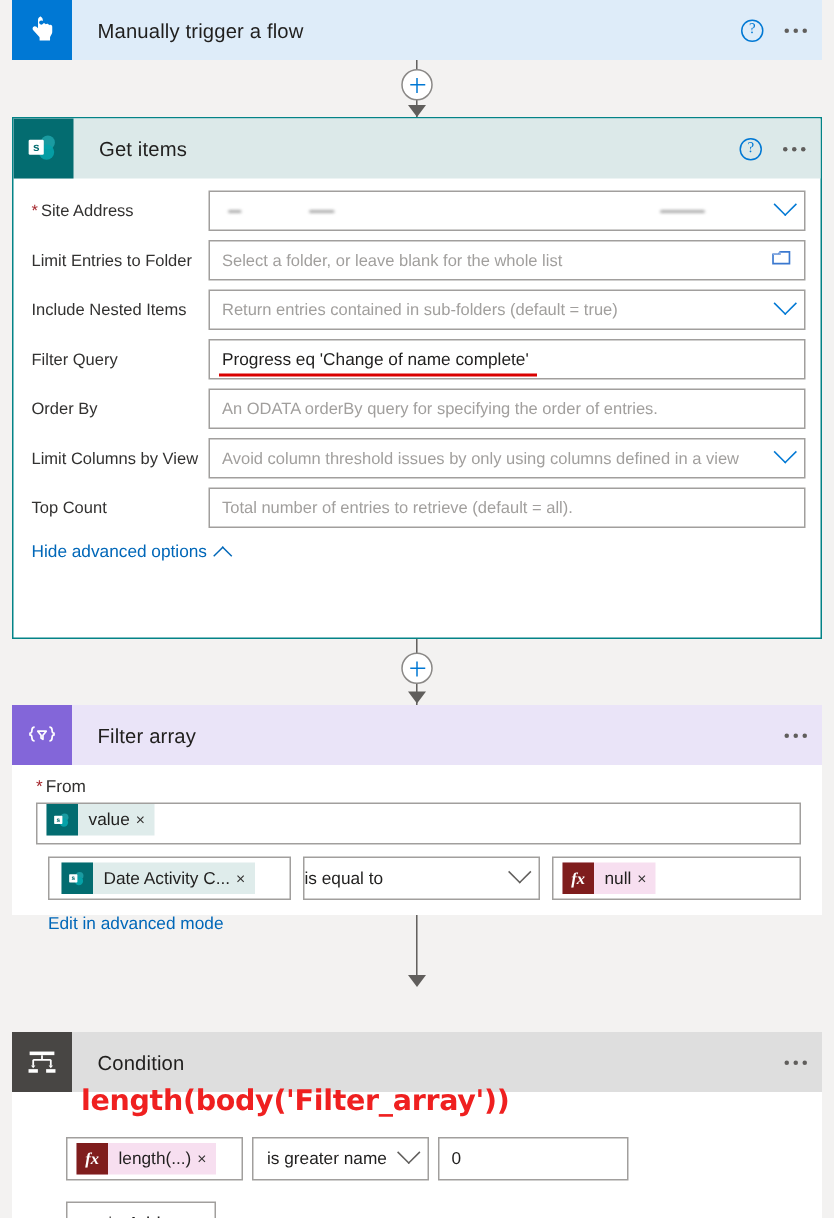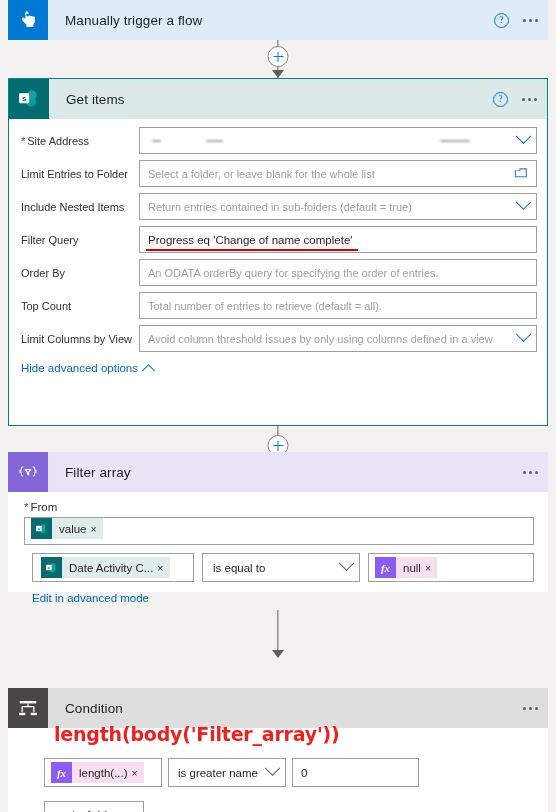--- a/index.html
+++ b/index.html
@@ -47,41 +47,41 @@
   .redact { display: flex; align-items: center; width: 100%; height: 100%; position: relative; filter: blur(1.1px); opacity: .55; }
   .redact span { position: absolute; background: #666; height: 2px; border-radius: 1px; }
 
   .underline-red { position: absolute; height: 2.5px; background: #d90000; left: 0; bottom: 1px; }
 
   .advlink { font-size: 11.5px; color: #0067b8; margin: 10px 0 0 2px; display: flex; align-items: center; gap: 6px; }
   .caret-up { width: 9px; height: 9px; border-left: 1.5px solid #0067b8; border-top: 1.5px solid #0067b8;
               transform: rotate(45deg); position: relative; top: 2px; }
 
   
-  #filter-card { top: 452px; height: 140px; }
+  #filter-card { top: 470px; height: 140px; }
   #filter-card .card-header { background: #eae4f8; }
   #filter-card .icon-tile { background: #8366d9; }
 
   .sub-label { font-size: 11.5px; color: #323130; margin: 9px 0 4px 16px; }
   .token-box { margin: 0 14px 0 16px; border: 1px solid #a19f9d; background: #fff; height: 28px;
                display: flex; align-items: flex-start; padding-left: 6px; }
   .cond-row { display: flex; gap: 8px; margin: 8px 14px 0 24px; }
   .cond-cell { border: 1px solid #a19f9d; background: #fff; height: 29px; display: flex;
                align-items: center; position: relative; }
   .cond-cell.tok { flex: 0 0 162px; padding-left: 8px; }
-  .cond-cell.op  { flex: 0 0 158px; padding-left: 10px; }
+  .cond-cell.op  { flex: 0 0 158px; }
   .cond-cell.val { flex: 1; padding-left: 6px; }
   .op-text { font-size: 11.5px; color: #201f1e; }
 
   .chip { display: inline-flex; align-items: center; height: 21px; background: #dfeceb; max-width: 100%; }
   .chip .sp-badge { width: 21px; height: 21px; background: #036c70; display: flex; align-items: center; justify-content: center; flex: 0 0 21px; }
   .chip .chip-txt { font-size: 11.5px; color: #201f1e; padding: 0 4px 0 7px; white-space: nowrap; overflow: hidden; }
   .chip .chip-x { font-size: 10.5px; color: #323130; padding-right: 6px; }
   .chip.fx { background: #f7dff0; }
-  .chip.fx .fx-badge { width: 21px; height: 21px; background: #8b5cf6; color: #fff; flex: 0 0 21px;
+  .chip.fx .fx-badge { width: 21px; height: 21px; background: #7f1d1d; color: #fff; flex: 0 0 21px;
                        display: flex; align-items: center; justify-content: center;
                        font-family: "Liberation Serif", serif; font-style: italic; font-size: 11px; font-weight: bold; }
 
   .advmode { font-size: 11.5px; color: #0067b8; margin: 10px 0 0 24px; }
 
   
   #cond-card { top: 688px; height: 150px; }
   #cond-card .card-header { background: #dedede; }
   #cond-card .icon-tile { background: #484644; }
 
@@ -211,31 +211,31 @@
       </div>
 
       <div class="frow">
         <div class="flabel">Order By</div>
         <div class="fctrl">
           <span class="ph">An ODATA orderBy query for specifying the order of entries.</span>
         </div>
       </div>
 
       <div class="frow">
-        <div class="flabel">Top Count</div>
-        <div class="fctrl">
-          <span class="ph">Total number of entries to retrieve (default = all).</span>
-        </div>
-      </div>
-
-      <div class="frow">
         <div class="flabel">Limit Columns by View</div>
         <div class="fctrl">
           <span class="ph">Avoid column threshold issues by only using columns defined in a view</span>
           <div class="chev"></div>
+        </div>
+      </div>
+
+      <div class="frow">
+        <div class="flabel">Top Count</div>
+        <div class="fctrl">
+          <span class="ph">Total number of entries to retrieve (default = all).</span>
         </div>
       </div>
 
       <div class="advlink">
         <span>Hide advanced options</span>
         <span class="caret-up"></span>
       </div>
     </div>
   </div>
 

